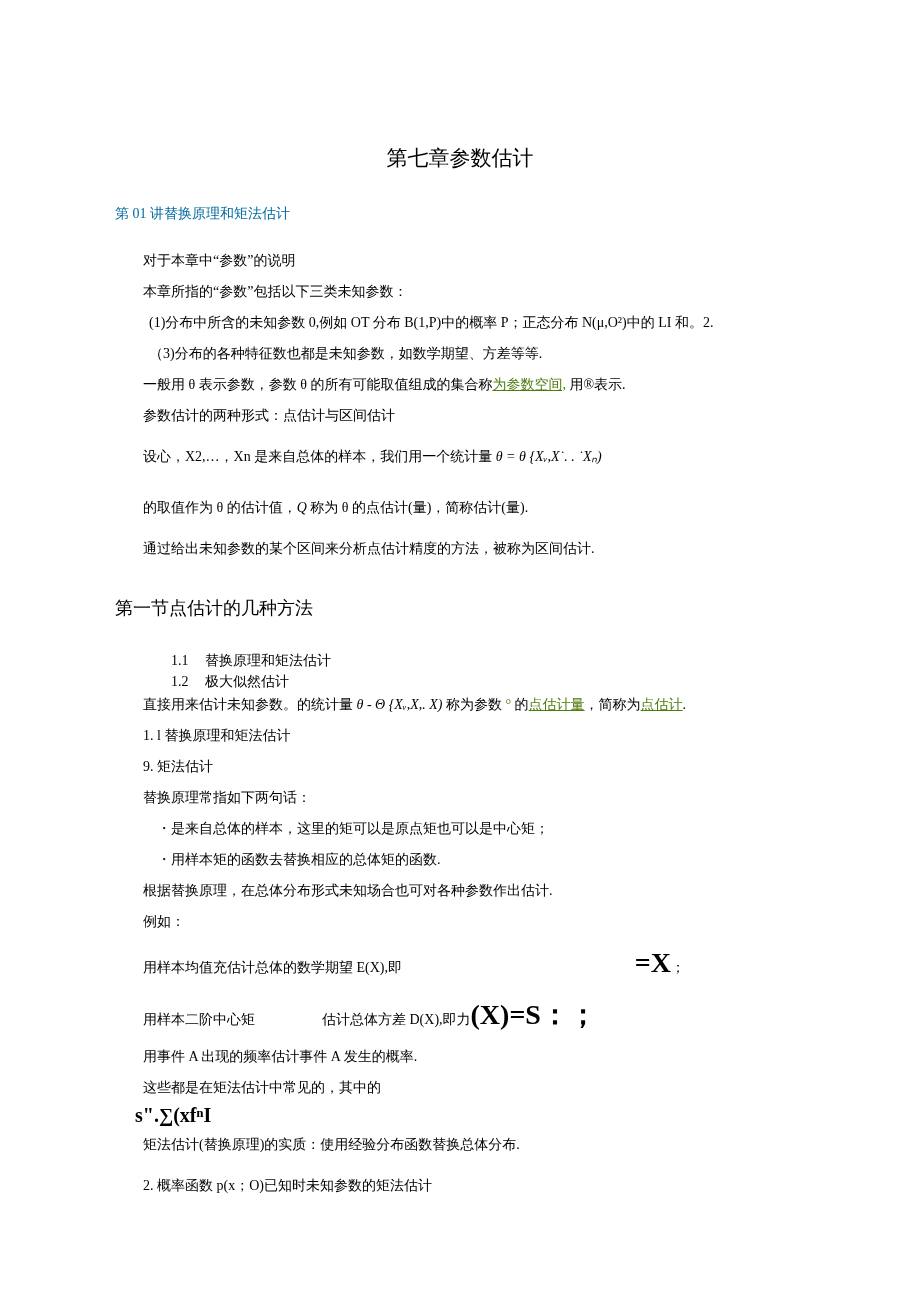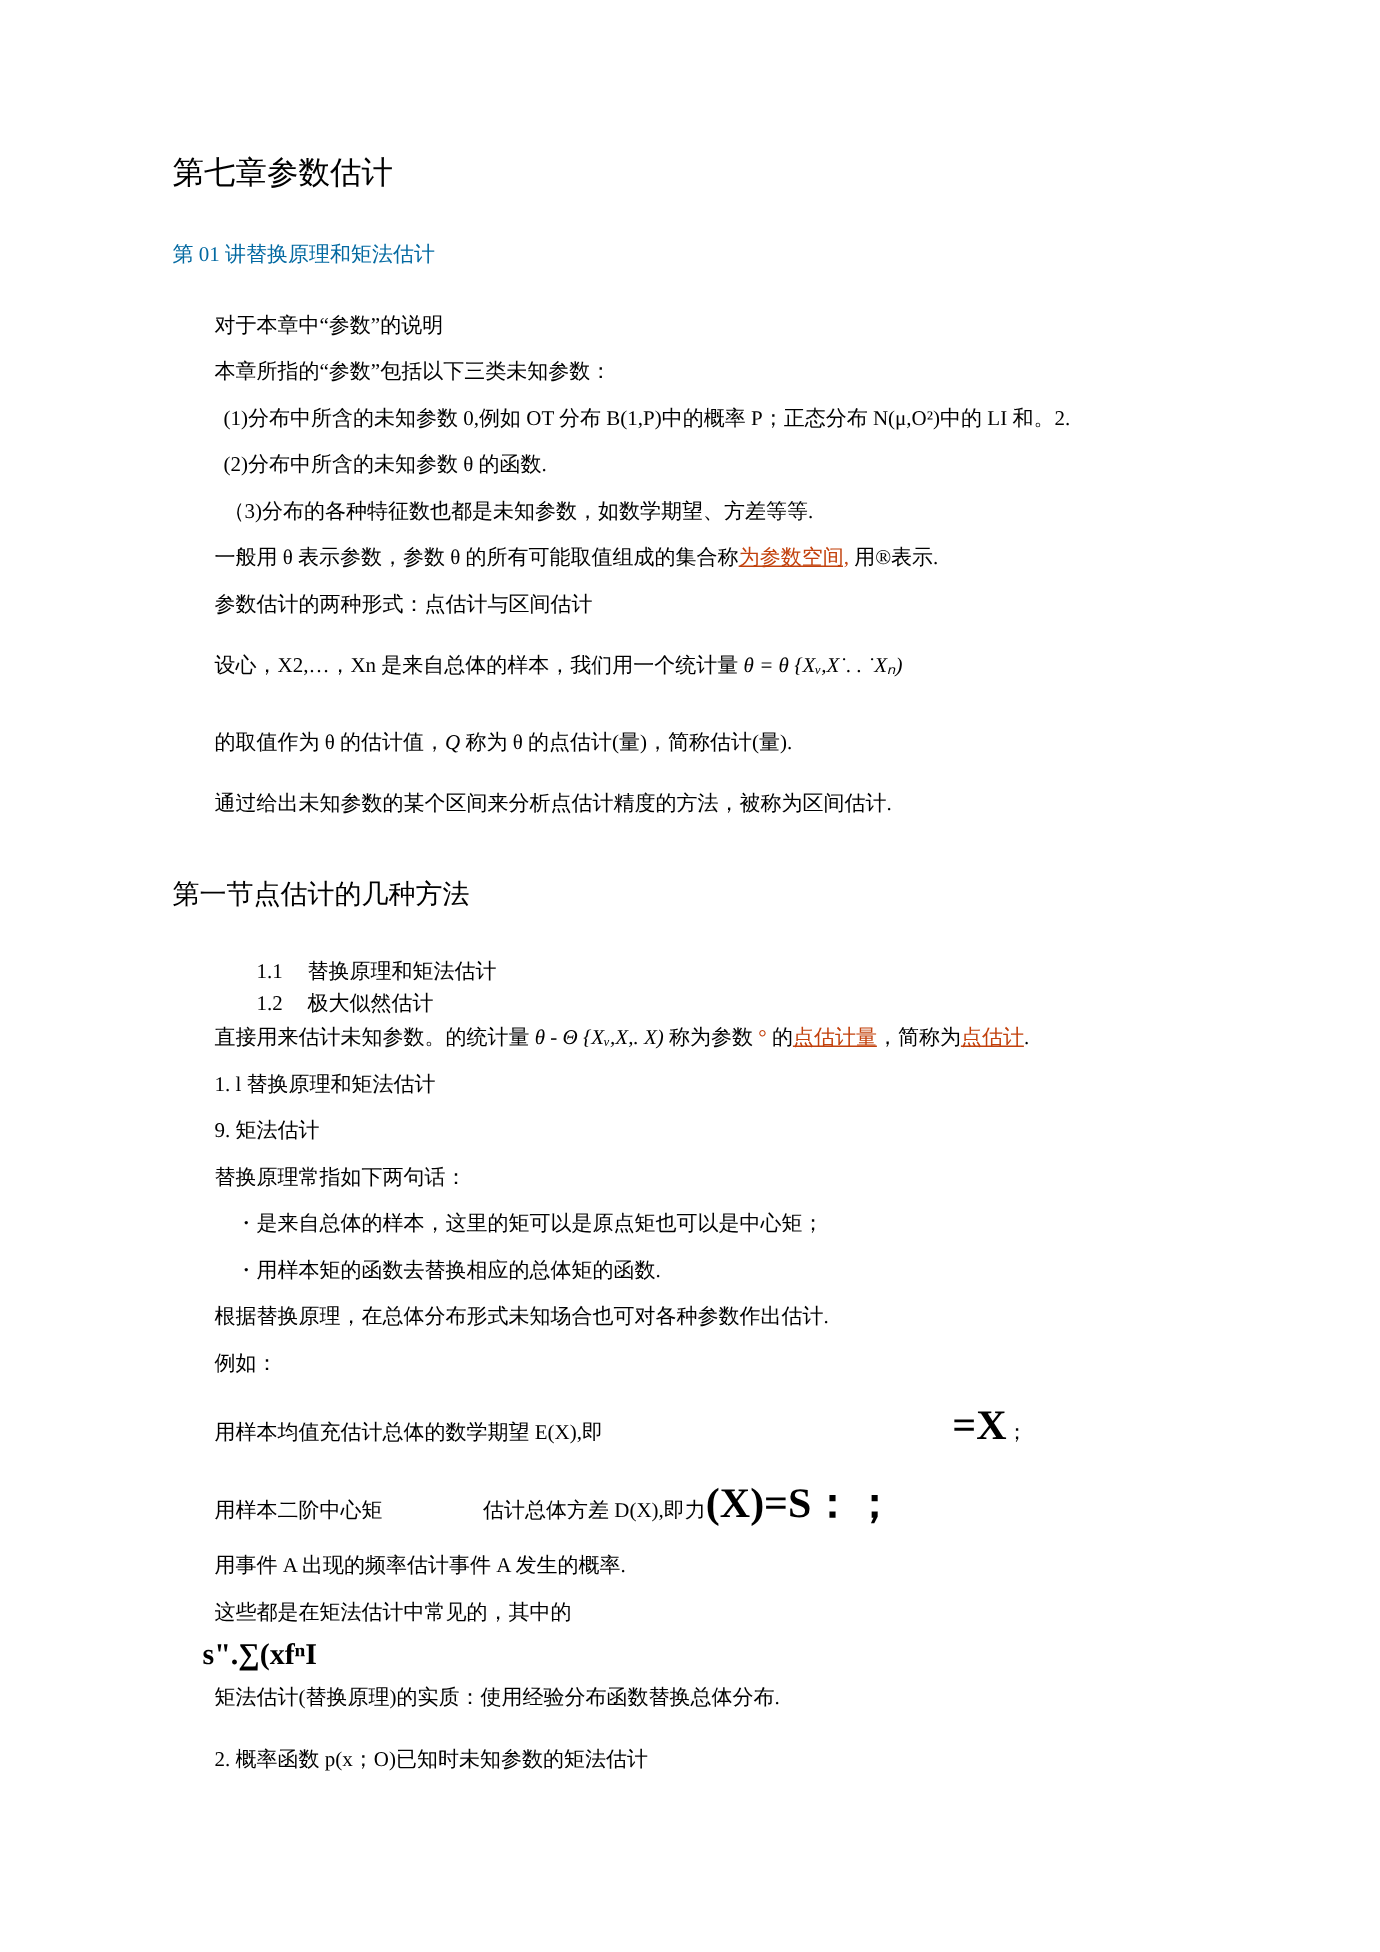--- a/index.html
+++ b/index.html
@@ -7,23 +7,25 @@
     font-size: 14px;
     color: #000;
     background: #fff;
     margin: 0;
     padding: 100px 115px 60px 115px;
     line-height: 1.5;
     width: 920px;
     box-sizing: border-box;
   }
   .title {
+    text-align: center;
     font-size: 21px;
     font-weight: normal;
     margin-bottom: 28px;
+    margin-top: 43px;
   }
   .lecture {
     color: #0369a1;
     font-size: 14px;
     margin-bottom: 26px;
   }
   .indent {
     margin-left: 28px;
   }
   p {
@@ -34,21 +36,21 @@
   }
   .para {
     margin-bottom: 10px;
   }
   .section-title {
     text-align: left;
     font-size: 18px;
     margin: 36px 0 28px 0;
   }
   .red {
-    color: #c2410c;
+    color: #4d7c0f;
     margin-top: 12px;
   }
   .underline {
     text-decoration: underline;
   }
   .italic-math {
     font-style: italic;
     font-family: "Times New Roman", serif;
   }
   .big-serif {
@@ -77,21 +79,20 @@
 <body>
 
 <div class="title">第七章参数估计</div>
 
 <div class="lecture">第 01 讲替换原理和矩法估计</div>
 
 <div class="indent">
   <p class="para">对于本章中“参数”的说明</p>
   <p class="para">本章所指的“参数”包括以下三类未知参数：</p>
   <p class="para" style="margin-left:6px">(1)分布中所含的未知参数 0,例如 OT 分布 B(1,P)中的概率 P；正态分布 N(μ,O²)中的 LI 和。2.</p>
-  <p class="para" style="margin-left:6px">(2)分布中所含的未知参数 θ 的函数.</p>
   <p class="para" style="margin-left:6px">（3)分布的各种特征数也都是未知参数，如数学期望、方差等等.</p>
 
   <p class="para">
     <span>一般用 θ 表示参数，参数 θ 的所有可能取值组成的集合称</span><span class="red underline">为参数空间,</span><span> 用®表示.</span>
   </p>
 
   <p class="spaced">参数估计的两种形式：点估计与区间估计</p>
 
   <p class="para" style="margin-bottom:30px">
     <span>设心，X2,…，Xn 是来自总体的样本，我们用一个统计量  </span><span class="italic-math">θ = θ {Xᵥ,X˙. . ˙Xₙ)</span>

